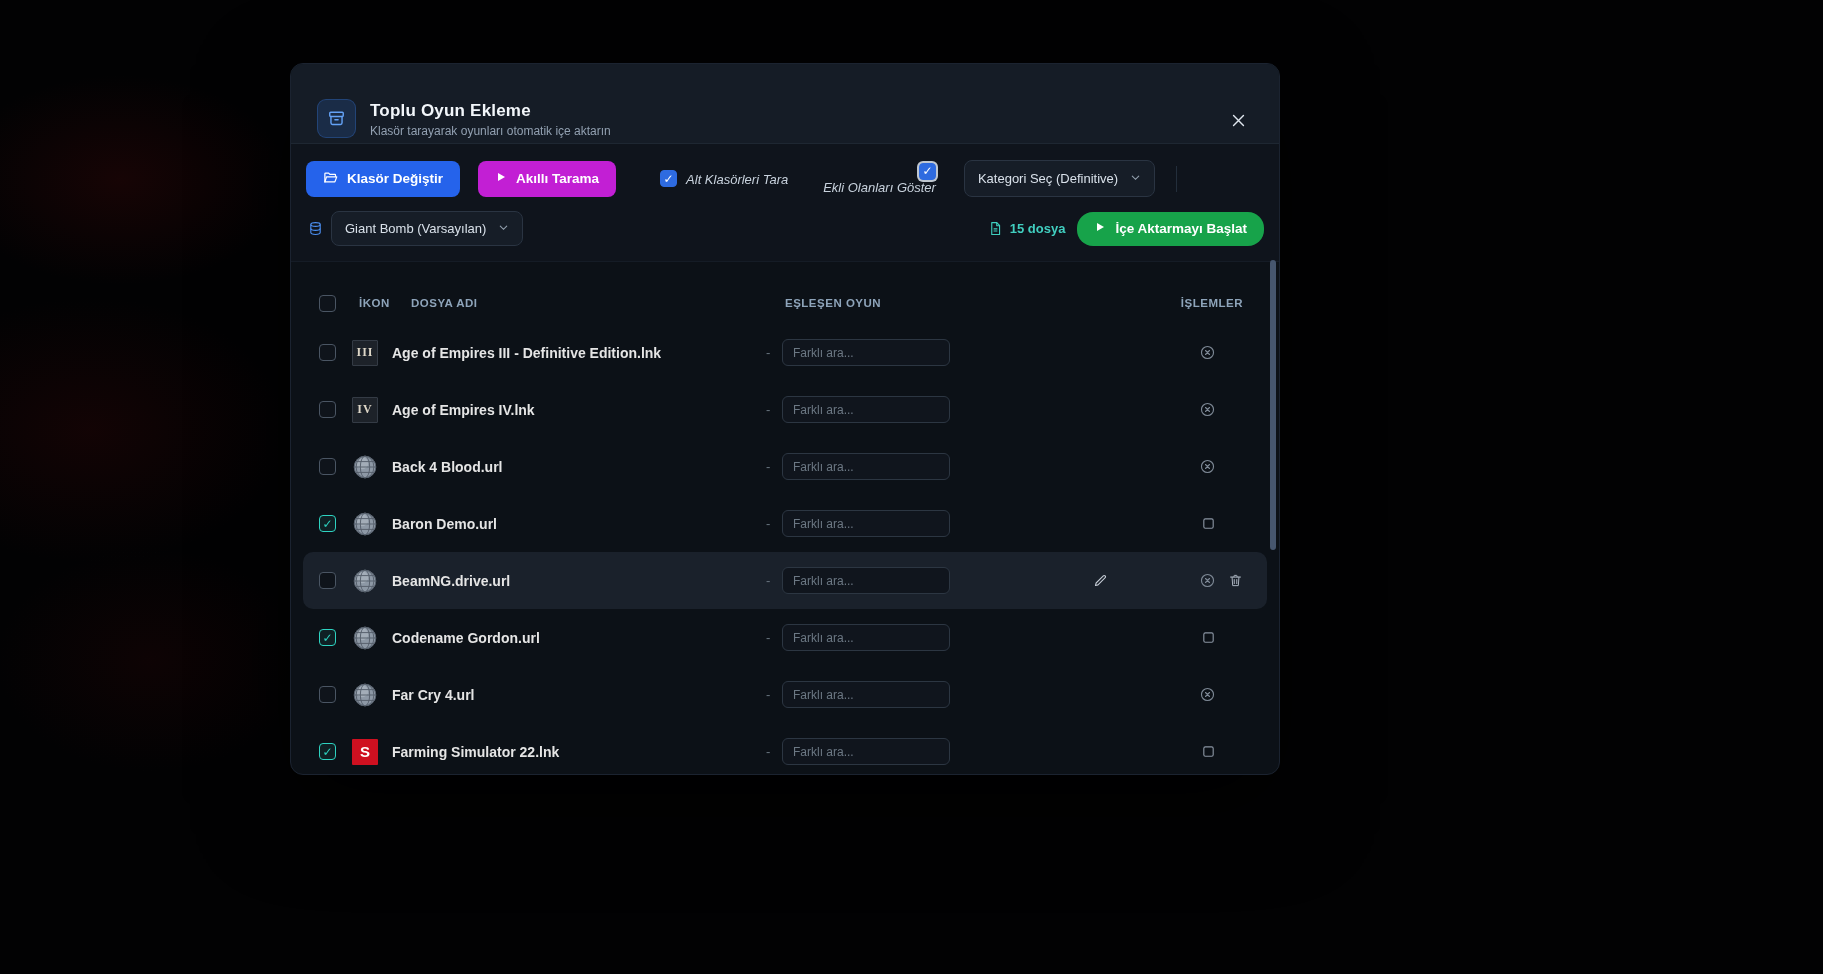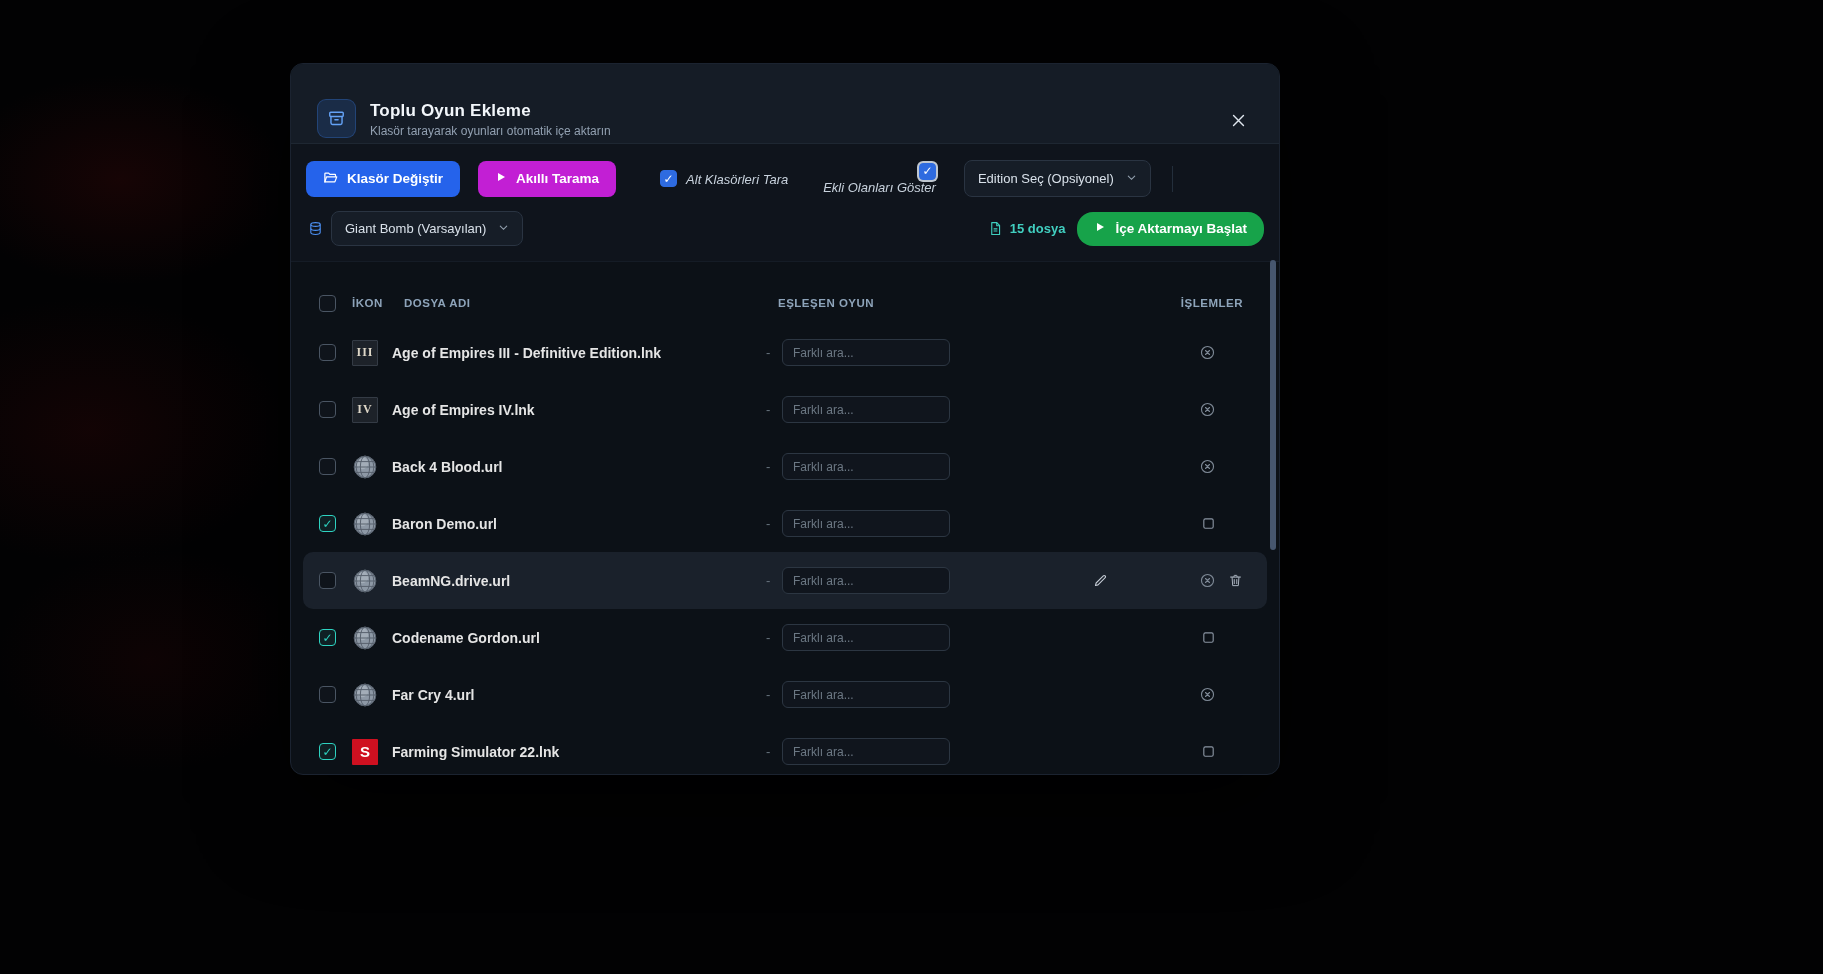--- a/index.html
+++ b/index.html
@@ -53,21 +53,21 @@
   .tb-row2{margin-top:14px;}
   .select-src{margin-left:8px;height:33px;}
   .spacer{flex:1;}
   .file-count{color:#41cfc0;font-size:13px;font-weight:600;margin:0 12px 0 7px;}
   .btn-green{margin-right:0;}
 
   
   .table{padding-top:20px;}
   .thead{display:flex;align-items:center;height:42px;padding:0 36px 0 28px;
     color:#8ea4ba;font-size:11.5px;font-weight:700;letter-spacing:.5px;}
-  .th-icon{width:52px;margin-left:16px;}
+  .th-icon{width:52px;margin-left:23px;}
   .th-name{width:348px;}
   .th-matched{margin-left:26px;}
   .th-actions{margin-left:auto;}
   .trow{display:flex;align-items:center;height:57px;margin:0 12px;padding:0 24px 0 16px;
     border-radius:10px;}
   .trow.highlighted{background:#1a212b;}
   .c-cb{margin-right:16px;}
   .c-icon{margin-right:14px;}
   .gicon{width:26px;height:26px;border-radius:1px;display:flex;align-items:center;
     justify-content:center;flex:0 0 26px;overflow:hidden;}
@@ -149,21 +149,21 @@
           <span class="cb cb-blue checked"></span>
           <span class="cb-label">Alt Klasörleri Tara</span>
         </label>
 
         <label class="cb-group g2">
           <span class="cb cb-blue checked focus-ring"></span>
           <span class="cb-label">Ekli Olanları Göster</span>
         </label>
 
         <div class="select select-cat">
-          <span>Edition Seç (Opsiyonel)</span>
+          <span>Kategori Seç (Definitive)</span>
           <span>
             <svg width="11" height="11" viewBox="0 0 24 24" fill="none" stroke="#93a0ae" stroke-width="2.4" stroke-linecap="round">
                 <path d="M5 9l7 7 7-7"></path>
               </svg>
           </span>
         </div>
 
         <div class="vdiv"></div>
       </div>
 

